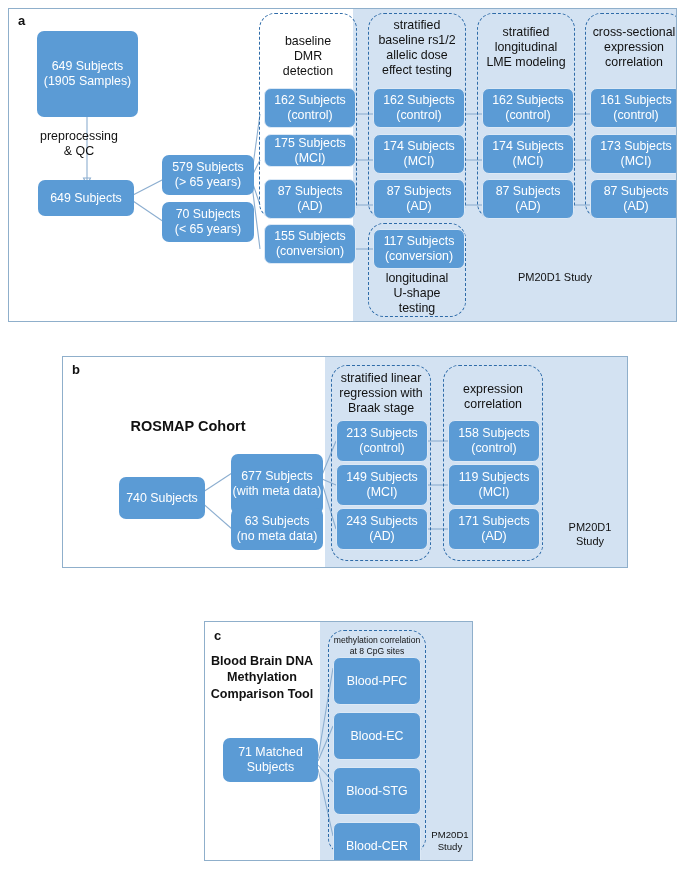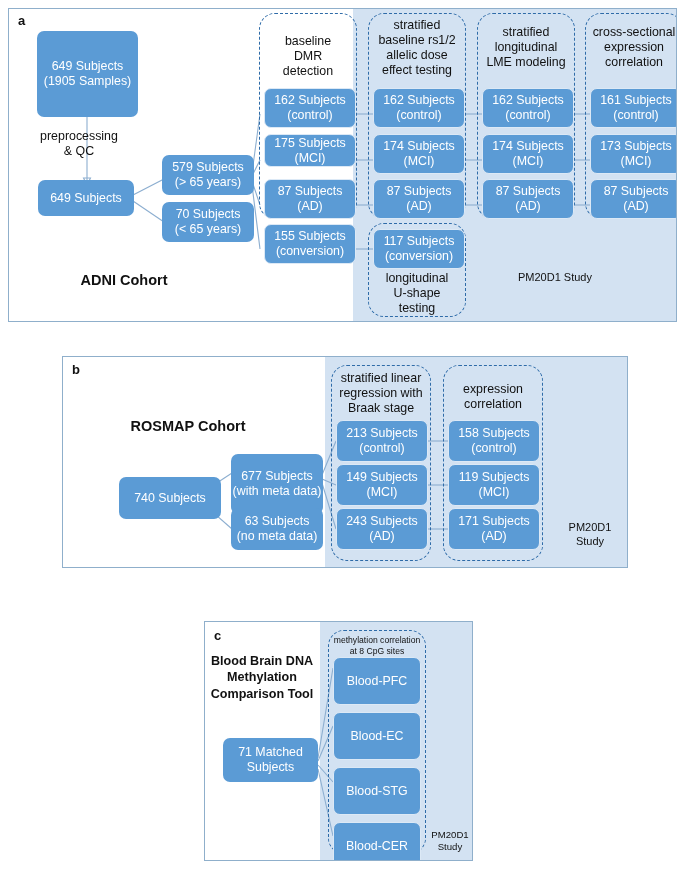--- a/index.html
+++ b/index.html
@@ -81,21 +81,20 @@
     </span>
   </div>
 
   <div class="box" style="left:153px;top:193px;width:92px;height:40px;">
     <span>
       <span>70 Subjects</span><br>
       <span>(&lt; 65 years)</span>
     </span>
   </div>
 
-  <div class="cohort-title" style="left:10px;top:262px;width:210px;">ADNI Cohort</div>
 
   <div class="dash" style="left:250px;top:4px;width:98px;height:206px;"></div>
   <div class="dlabel" style="left:250px;top:25px;width:98px;">
     <span>baseline</span><br>
     <span>DMR</span><br>
     <span>detection</span>
   </div>
   <div class="box soft" style="left:255px;top:79px;width:92px;height:40px;">
     <span><span>162 Subjects</span><br>
     <span>(control)</span></span>
@@ -200,21 +199,21 @@
     <line x1="259" y1="122" x2="273" y2="128"></line>
     <line x1="259" y1="126" x2="273" y2="172"></line>
 
     <line x1="365" y1="84" x2="385" y2="84"></line>
     <line x1="365" y1="128" x2="385" y2="128"></line>
     <line x1="365" y1="172" x2="385" y2="172"></line>
   </svg>
 
   <div class="cohort-title" style="left:10px;top:60px;width:230px;">ROSMAP Cohort</div>
 
-  <div class="box" style="left:56px;top:120px;width:102px;height:42px;">
+  <div class="box" style="left:56px;top:120px;width:86px;height:42px;">
     <span>740 Subjects</span>
   </div>
 
   <div class="box" style="left:168px;top:97px;width:92px;height:60px;">
     <span>
       <span>677 Subjects</span><br>
       <span>(with meta data)</span>
     </span>
   </div>
 

